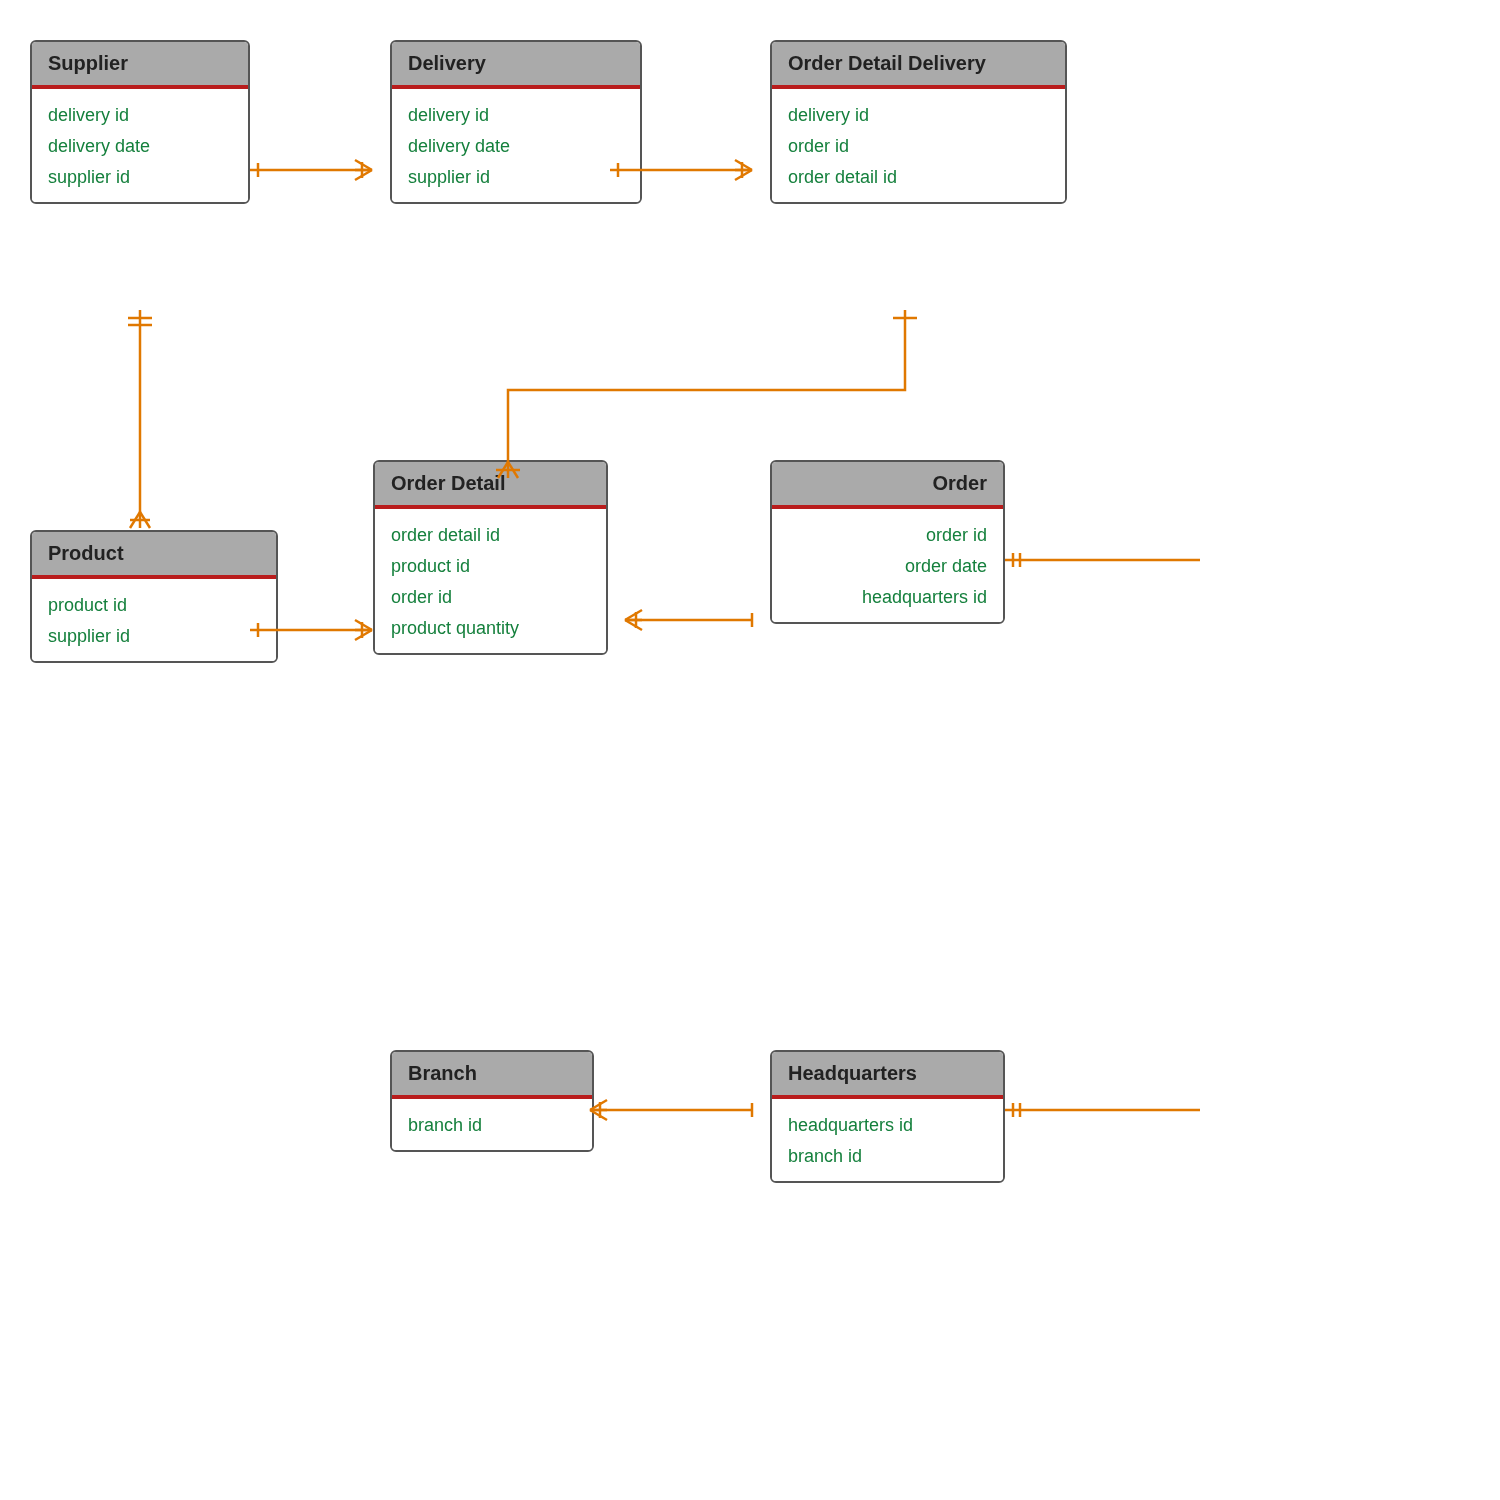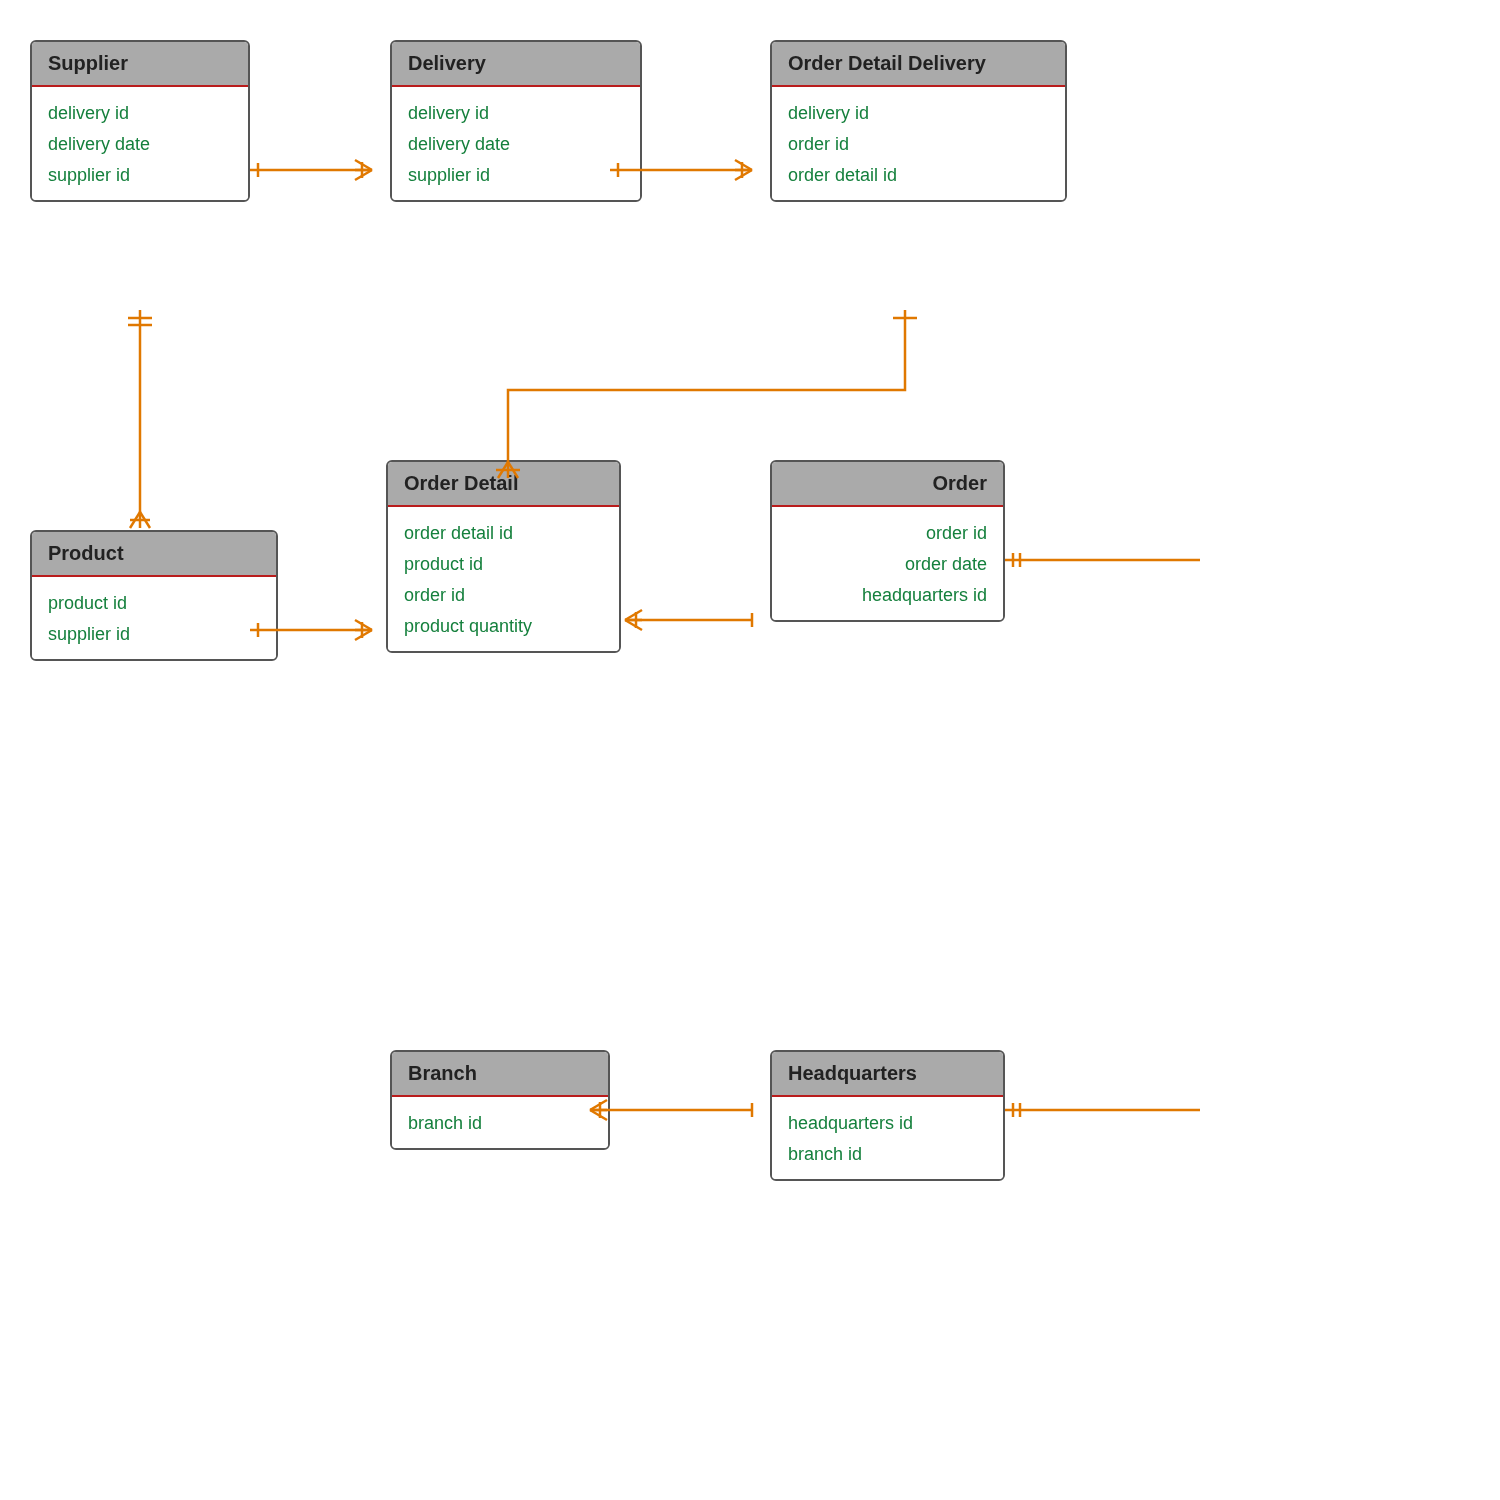--- a/index.html
+++ b/index.html
@@ -18,21 +18,21 @@
       overflow: hidden;
       background: #fff;
       min-width: 180px;
     }
     .er-table-header {
       background: #aaa;
       color: #222;
       font-size: 20px;
       font-weight: bold;
       padding: 10px 16px;
-      border-bottom: 2px solid #b91c1c;
+      border-bottom: 4px solid #b91c1c;
     }
     .er-table-body {
       background: #fff;
       padding: 8px 16px 12px 16px;
     }
     .er-field {
       font-size: 18px;
       color: #15803d;
       padding: 8px 0 2px 0;
       border: none;
@@ -76,40 +76,40 @@
 </div>
 
 <div class="er-table" style="left:30px;top:530px;width:248px;">
   <div class="er-table-header">Product</div>
   <div class="er-table-body">
     <div class="er-field">product id</div>
     <div class="er-field">supplier id</div>
   </div>
 </div>
 
-<div class="er-table" style="left:386px;top:460px;width:235px;">
+<div class="er-table" style="left:373px;top:460px;width:235px;">
   <div class="er-table-header">Order Detail</div>
   <div class="er-table-body">
     <div class="er-field">order detail id</div>
     <div class="er-field">product id</div>
     <div class="er-field">order id</div>
     <div class="er-field">product quantity</div>
   </div>
 </div>
 
 <div class="er-table" style="left:770px;top:460px;width:235px;text-align:right;">
   <div class="er-table-header">Order</div>
   <div class="er-table-body">
     <div class="er-field">order id</div>
     <div class="er-field">order date</div>
     <div class="er-field">headquarters id</div>
   </div>
 </div>
 
-<div class="er-table" style="left:390px;top:1050px;width:220px;">
+<div class="er-table" style="left:390px;top:1050px;width:204px;">
   <div class="er-table-header">Branch</div>
   <div class="er-table-body">
     <div class="er-field">branch id</div>
   </div>
 </div>
 
 <div class="er-table" style="left:770px;top:1050px;width:235px;">
   <div class="er-table-header">Headquarters</div>
   <div class="er-table-body">
     <div class="er-field">headquarters id</div>

